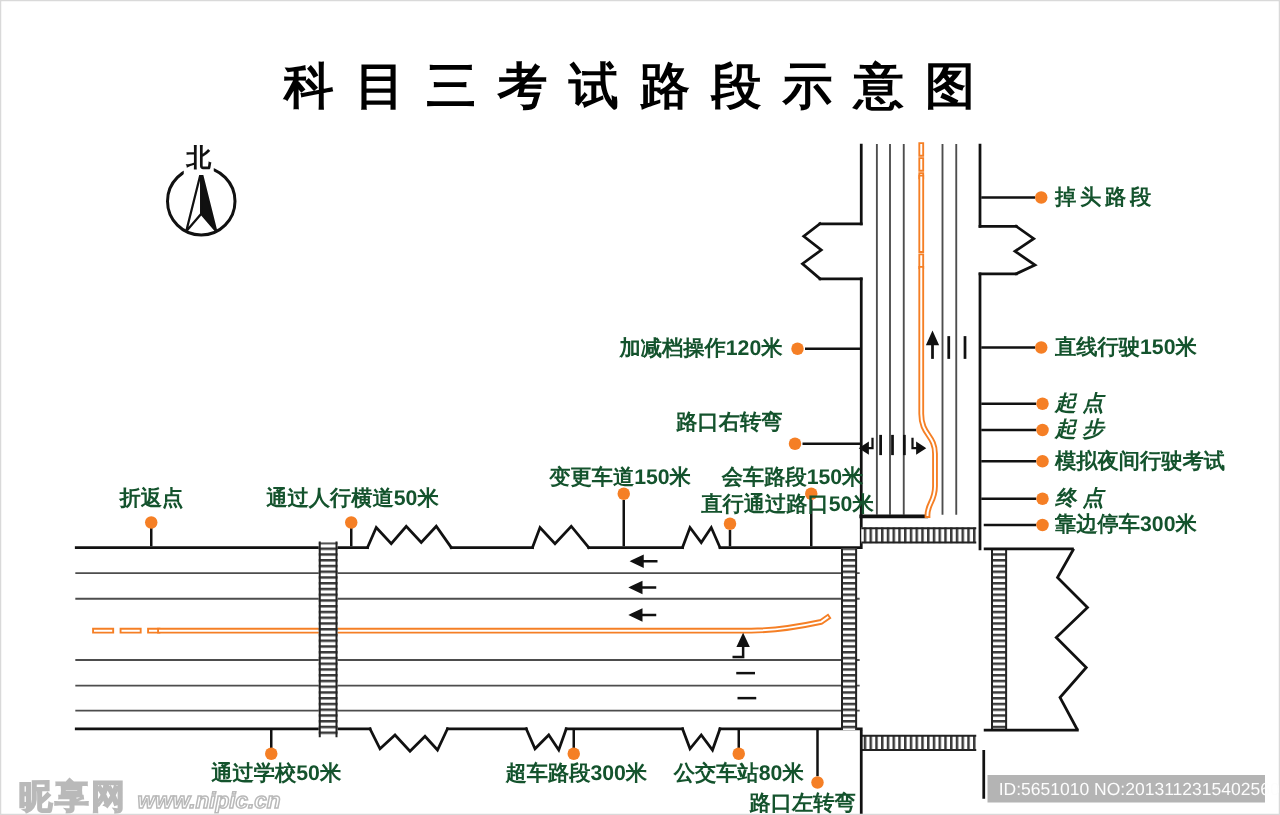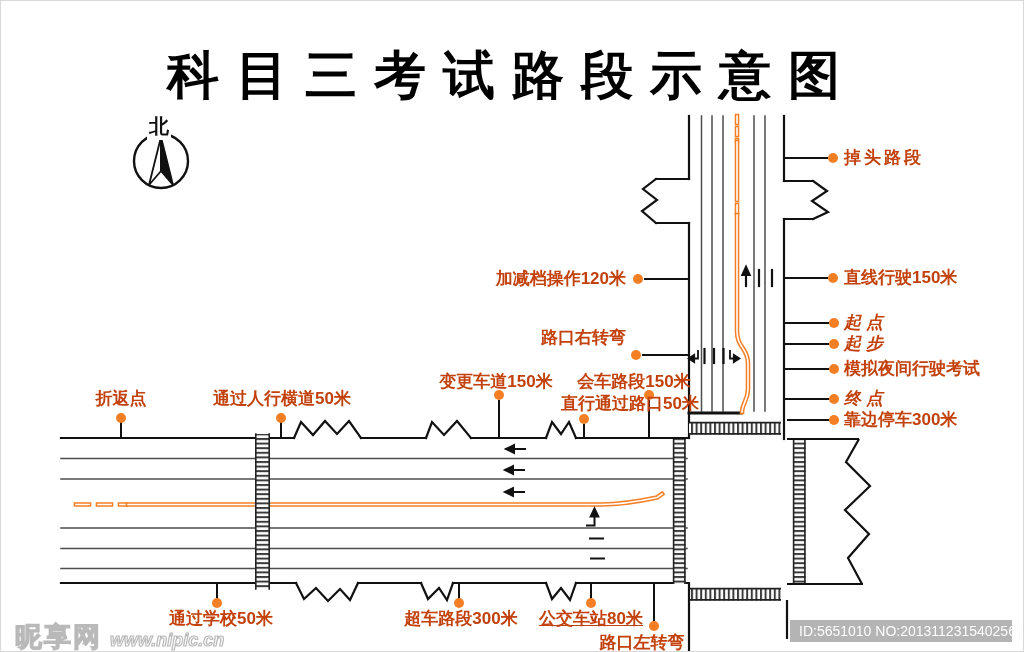--- a/index.html
+++ b/index.html
@@ -1,25 +1,25 @@
 <!DOCTYPE html>
 <html><head>
 <meta charset="utf-8">
 <style>
   html,body{margin:0;padding:0;background:#fff;}
   #page{position:relative;width:1024px;height:652px;background:#fff;overflow:hidden;
         border:1px solid #d9d9d9;box-sizing:border-box;
         font-family:"Liberation Sans","DejaVu Sans",sans-serif;}
   #diagram-svg{position:absolute;left:0;top:0;}
-  .lbl{position:absolute;font-weight:bold;font-size:17px;color:#c2410c;white-space:nowrap;line-height:22px;}
+  .lbl{position:absolute;font-weight:bold;font-size:17px;color:#14532d;white-space:nowrap;line-height:22px;}
   .lbl.center{transform:translateX(-50%);}
   .lbl.rt{text-align:left;}
   .sp2{letter-spacing:5px;font-style:italic;}
   #page-title{position:absolute;top:40px;left:50%;transform:translateX(-50%);
-      font-size:52px;font-weight:bold;color:#000;letter-spacing:17px;white-space:nowrap;}
+      font-size:40px;font-weight:bold;color:#000;letter-spacing:17px;white-space:nowrap;}
   #north-label{position:absolute;left:146px;top:112px;font-size:20px;font-weight:bold;color:#111;
       background:#fff;padding:0 2px;}
   #watermark{position:absolute;left:14px;top:618px;white-space:nowrap;
       color:#fff;-webkit-text-stroke:1.2px #b9b9b9;font-weight:bold;}
   #watermark .wm-name{font-size:27px;letter-spacing:2px;}
   #watermark .wm-url{font-size:18px;font-style:italic;margin-left:8px;}
   #id-bar{position:absolute;left:789px;top:619px;width:222px;height:22px;background:#b4b4b4;
       color:#fdfdfd;font-size:14px;line-height:22px;padding-left:9px;box-sizing:border-box;white-space:nowrap;}
 </style>
 </head>
@@ -237,21 +237,21 @@
   <div class="lbl rt" style="right:397px;top:326px;">路口右转弯</div>
 
   <div class="lbl center" style="left:120px;top:387px;">折返点</div>
   <div class="lbl center" style="left:281px;top:387px;">通过人行横道50米</div>
   <div class="lbl center" style="left:495px;top:370px;">变更车道150米</div>
   <div class="lbl center" style="left:633px;top:370px;">会车路段150米</div>
   <div class="lbl center" style="left:581px;top:392px;margin-left:48px;">直行通过路口50米</div>
 
   <div class="lbl center" style="left:220px;top:607px;">通过学校50米</div>
   <div class="lbl center" style="left:460px;top:607px;">超车路段300米</div>
-  <div class="lbl center" style="left:590px;top:607px;text-decoration:underline;">公交车站80米</div>
+  <div class="lbl center" style="left:590px;top:607px;">公交车站80米</div>
   <div class="lbl center" style="left:641px;top:631px;">路口左转弯</div>
 
   <div id="watermark">
     <span class="wm-name">昵享网</span><span class="wm-url">www.nipic.cn</span>
   </div>
   <div id="id-bar">ID:5651010 NO:20131123154025601102</div>
 
 </div>
 
 </body></html>

